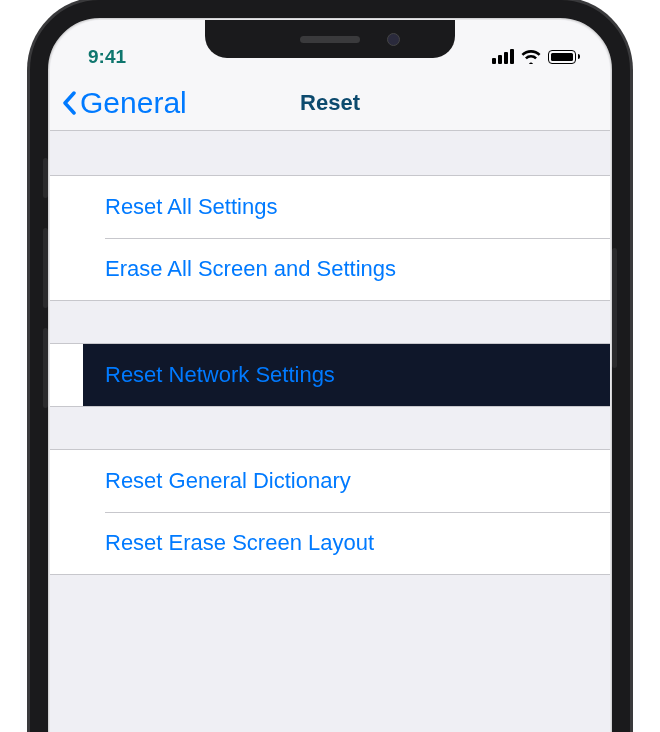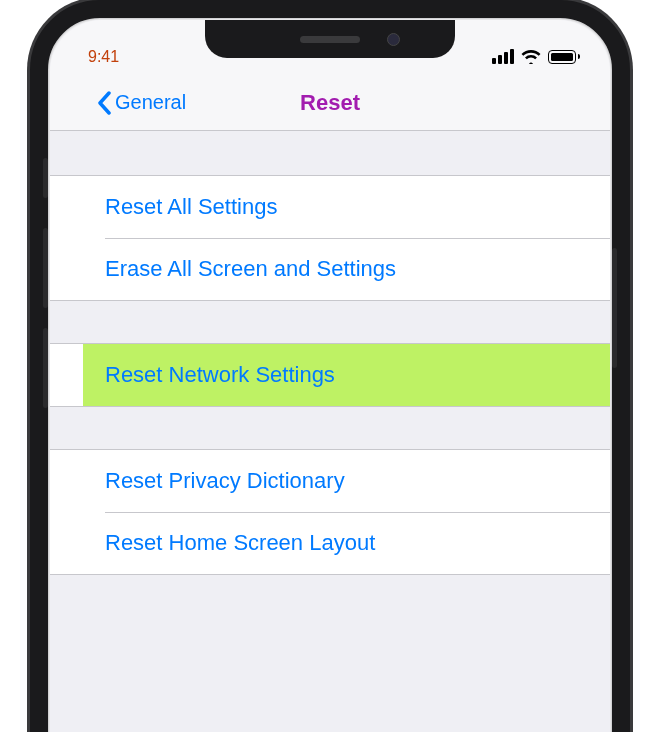--- a/index.html
+++ b/index.html
@@ -78,23 +78,23 @@
     .status-bar {
       position: relative;
       height: 55px;
       display: flex;
       align-items: center;
       justify-content: space-between;
       padding: 18px 30px 0 38px;
       background: #f7f7f9;
     }
     .status-time {
-      font-size: 16px;
-      font-weight: 400;
-      color: #c2410c;
+      font-size: 19px;
+      font-weight: 700;
+      color: #0f766e;
     }
     .status-right {
       display: flex;
       align-items: center;
       gap: 7px;
     }
     .signal-bars {
       display: flex;
       align-items: flex-end;
       gap: 2px;
@@ -138,37 +138,36 @@
       border-bottom: 1px solid #c7c7cc;
       height: 56px;
       display: flex;
       align-items: center;
       position: relative;
     }
     .back-button {
       display: flex;
       align-items: center;
       color: #007aff;
-      font-size: 20px;
+      font-size: 30px;
       padding-left: 12px;
       cursor: pointer;
-      margin-left: 35px;
     }
     .chevron-left {
       margin-right: 2px;
       display: flex;
       align-items: center;
     }
     .nav-title {
       position: absolute;
       left: 50%;
       transform: translateX(-50%);
       font-size: 22px;
       font-weight: 600;
-      color: #a21caf;
+      color: #0c4a6e;
     }
     .content {
       background: #efeff4;
     }
     .group-gap {
       height: 44px;
     }
     .group-gap.small {
       height: 42px;
     }
@@ -180,21 +179,21 @@
     .list-item {
       padding: 18px 22px;
       font-size: 22px;
       color: #007aff;
       cursor: pointer;
       position: relative;
       background: #fff;
       margin-left: 33px;
     }
     .list-item.selected {
-      background: #bef264;
+      background: #0f172a;
     }
     .list-item + .list-item::before {
       content: "";
       position: absolute;
       top: 0;
       left: 22px;
       right: 0;
       height: 1px;
       background: #c7c7cc;
     }
@@ -267,24 +266,24 @@
       <div class="list-group">
         <div class="list-item selected">
           <span>Reset Network Settings</span>
         </div>
       </div>
 
       <div class="group-gap small"></div>
 
       <div class="list-group">
         <div class="list-item">
-          <span>Reset Privacy Dictionary</span>
-        </div>
-        <div class="list-item">
-          <span>Reset Home Screen Layout</span>
+          <span>Reset General Dictionary</span>
+        </div>
+        <div class="list-item">
+          <span>Reset Erase Screen Layout</span>
         </div>
       </div>
 
       <div class="group-gap"></div>
 
     </div>
 
   </div>
 </div>
 

